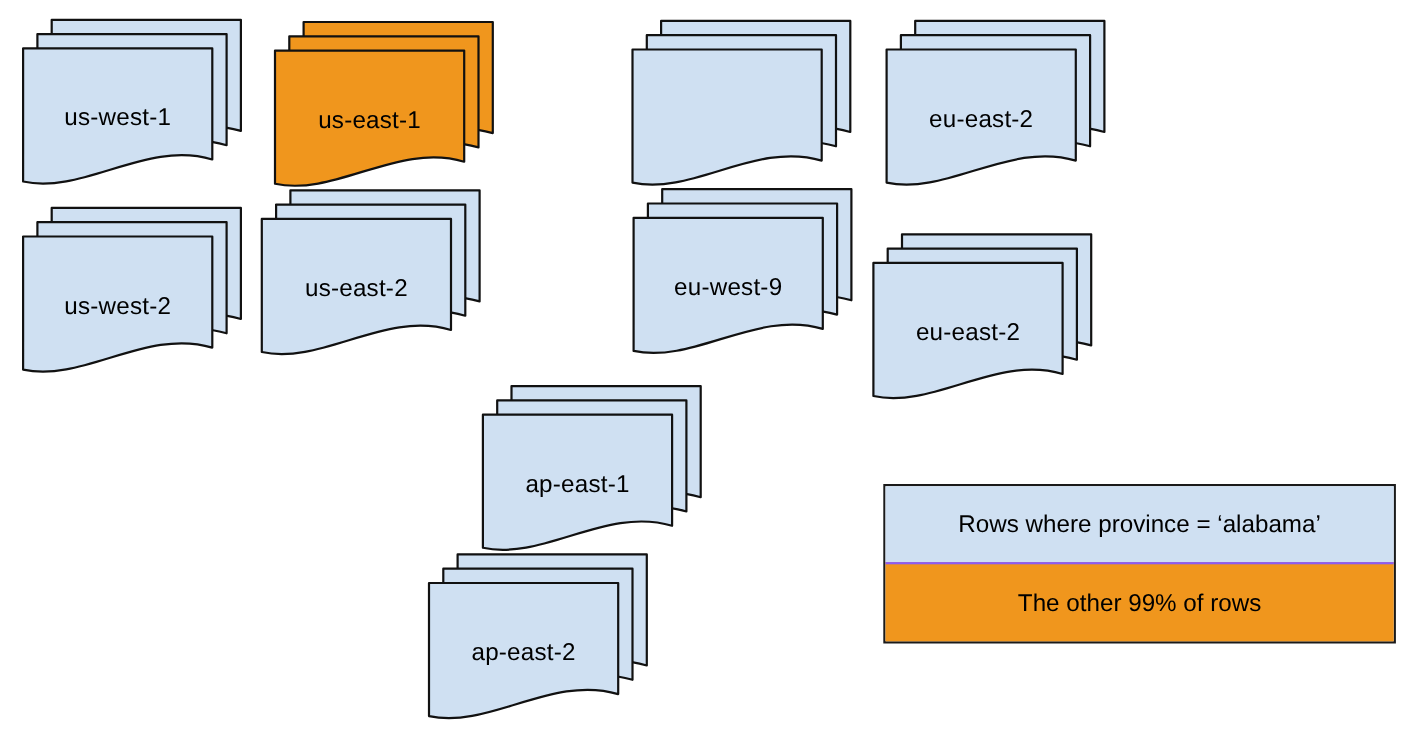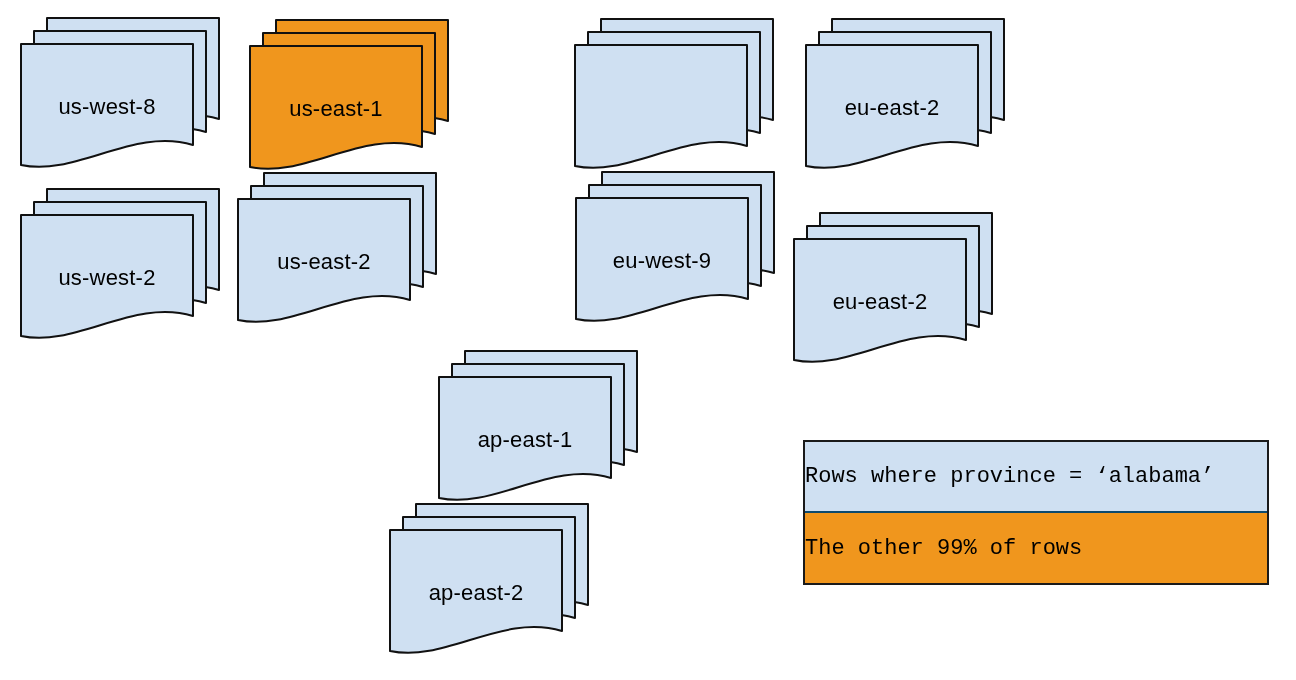--- a/index.html
+++ b/index.html
@@ -59,46 +59,45 @@
     position: absolute;
     left: 803px; top: 440px;
     width: 462px;
     border: 2px solid #1a1a1a;
     box-sizing: content-box;
   }
   .legend-row {
     height: 69px;
     display: flex;
     align-items: center;
-    justify-content: flex-start;
+    justify-content: center;
     font-size: 22px;
-    font-family: Liberation Mono, monospace;
   }
   .legend-row + .legend-row {
-    border-top: 2px solid #0c4a6e;
+    border-top: 2px solid #8b5cf6;
     height: 70px;
   }
 </style>
 </head>
 <body>
 
 <div class="canvas">
 
   <div id="stacks">
       <div class="stack p0">
       <svg class="sheet s-back" viewBox="0 0 174 138">
         <path d="M1,1 L173,1 L173,102 C113,84 56,134 1,122 Z" stroke-width="2" stroke-linejoin="round" fill="#CFE0F2" stroke="#111111"></path>
       </svg>
       <svg class="sheet s-mid" viewBox="0 0 174 138">
         <path d="M1,1 L173,1 L173,102 C113,84 56,134 1,122 Z" stroke-width="2" stroke-linejoin="round" fill="#CFE0F2" stroke="#111111"></path>
       </svg>
       <svg class="sheet s-front" viewBox="0 0 174 138">
         <path d="M1,1 L173,1 L173,102 C113,84 56,134 1,122 Z" stroke-width="2" stroke-linejoin="round" fill="#CFE0F2" stroke="#111111"></path>
       </svg>
-      <div class="stack-label">us-west-8</div>
+      <div class="stack-label">us-west-1</div>
     </div>
       <div class="stack p1">
       <svg class="sheet s-back" viewBox="0 0 174 138">
         <path d="M1,1 L173,1 L173,102 C113,84 56,134 1,122 Z" stroke-width="2" stroke-linejoin="round" fill="#F0961D" stroke="#111111"></path>
       </svg>
       <svg class="sheet s-mid" viewBox="0 0 174 138">
         <path d="M1,1 L173,1 L173,102 C113,84 56,134 1,122 Z" stroke-width="2" stroke-linejoin="round" fill="#F0961D" stroke="#111111"></path>
       </svg>
       <svg class="sheet s-front" viewBox="0 0 174 138">
         <path d="M1,1 L173,1 L173,102 C113,84 56,134 1,122 Z" stroke-width="2" stroke-linejoin="round" fill="#F0961D" stroke="#111111"></path>

